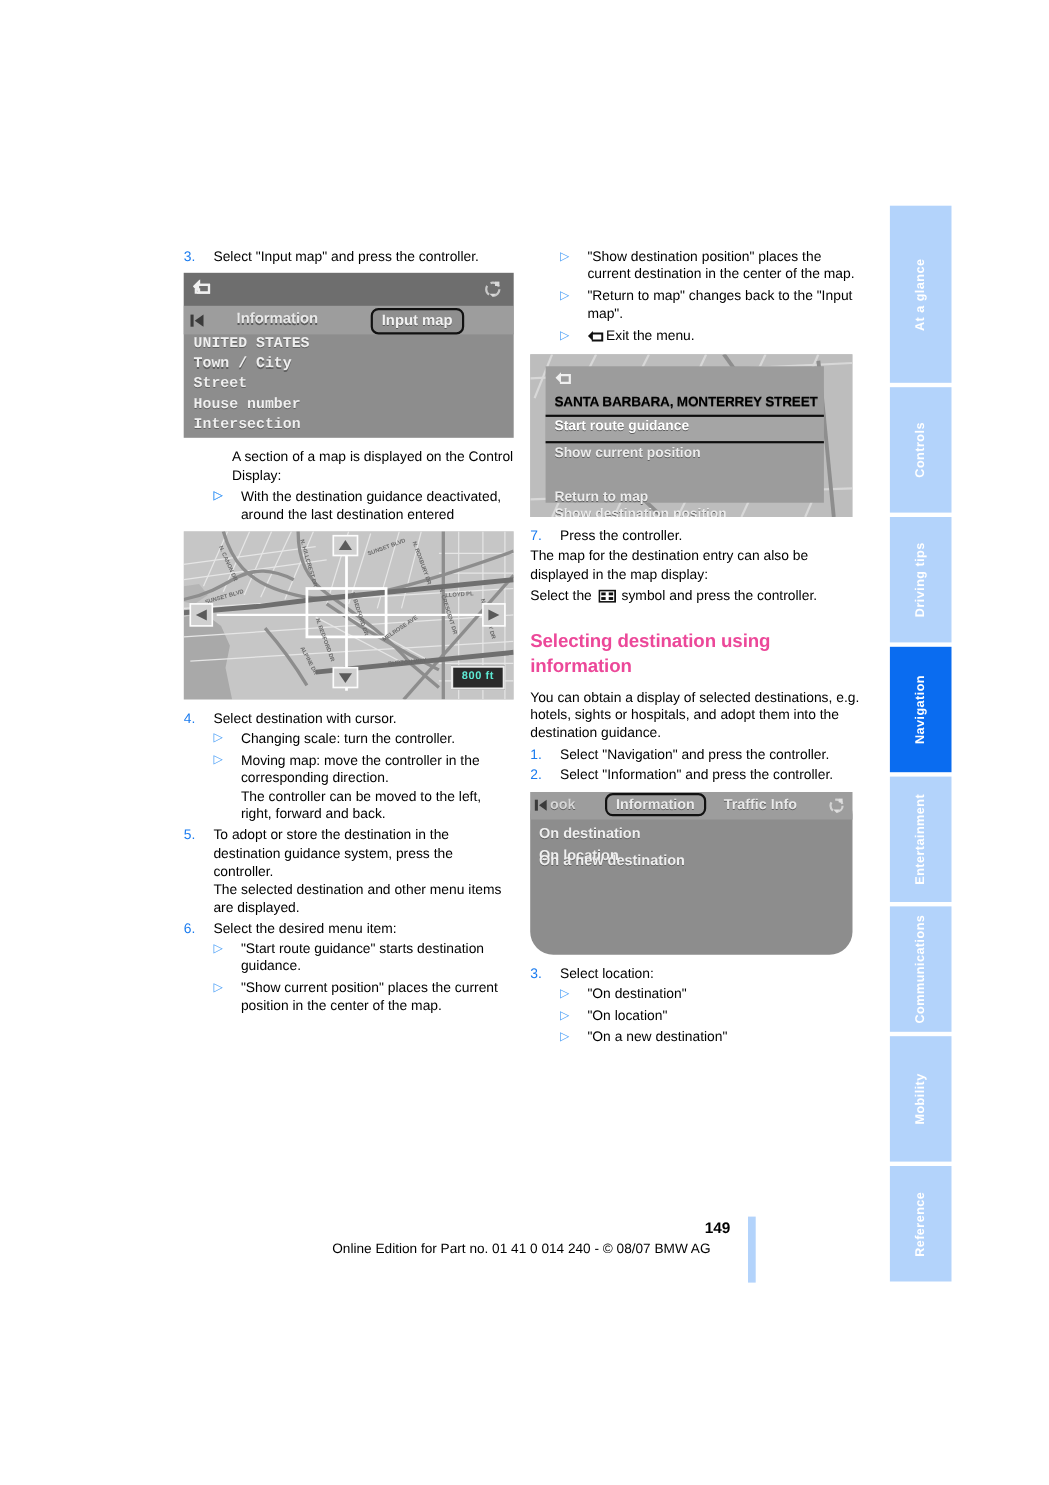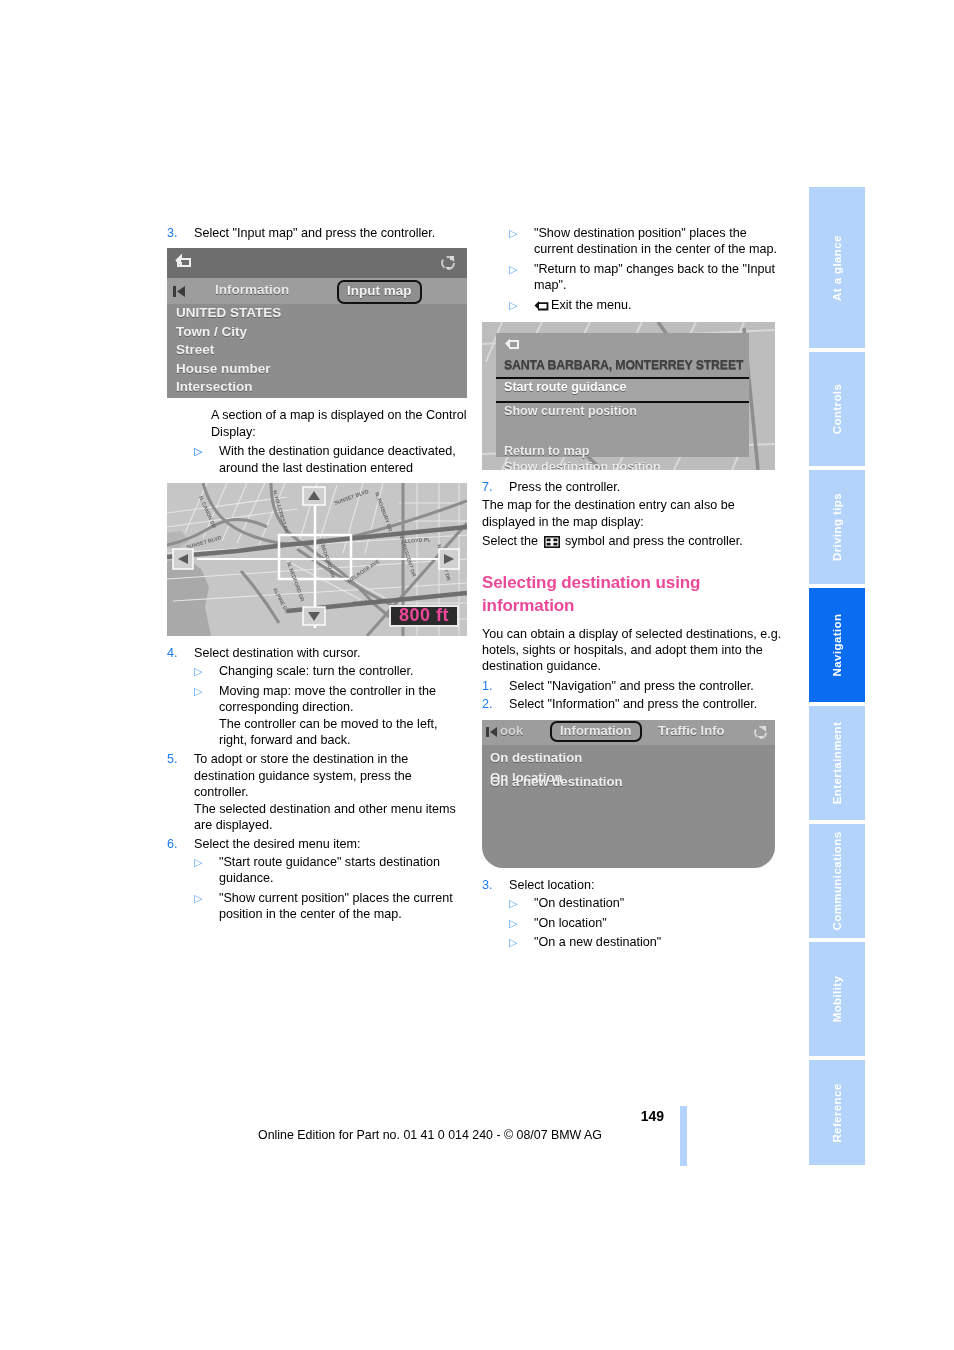--- a/index.html
+++ b/index.html
@@ -57,39 +57,39 @@
   .s1-rot{position:absolute;right:10px;top:6px;}
   .s1-menubar{position:absolute;left:0;top:30px;width:100%;height:26px;background:#9d9d9d;}
   .s1-leftarrow{position:absolute;left:6px;top:7px;}
   .s1-tab{position:absolute;top:4px;font-size:13.5px;font-weight:bold;color:#e8e8e8;
           text-shadow:0 1px 0 #5a5a5a;}
   .s1-tab.inactive{left:48px;}
   .s1-tab.selected{
     left:170px;color:#f2f2f2;background:#8f8f8f;border:2px solid #111;
     border-radius:7px;padding:1px 8px 2px 8px;top:2px;
   }
-  .s1-list{position:absolute;left:0;top:56px;width:100%;}
+  .s1-list{position:absolute;left:0;top:56px;width:100%;font-family:Liberation Mono, monospace;}
   .s1-li{font-size:13.5px;font-weight:bold;color:#efefef;padding:0 0 0 9px;
          line-height:18.5px;text-shadow:0 1px 0 #606060;}
 
   
   .s2{width:300px;height:153px;background:#c9c9c9;overflow:hidden;}
   .s2 svg{display:block;}
   .s2-scale{
     position:absolute;right:8px;bottom:9px;background:#2a2a2a;
-    border:2px solid #eaeaea;color:#ec4899;font-size:18px;font-weight:bold;
+    border:2px solid #eaeaea;color:#5eead4;font-size:10px;font-weight:bold;
     padding:0px 8px 2px 8px;letter-spacing:.5px;
   }
 
   
   .s3{width:293px;height:148px;background:#b9b9b9;overflow:hidden;}
   .s3-panel{position:absolute;left:14px;top:11px;width:253px;height:124px;background:#9c9c9c;}
   .s3-back{position:absolute;left:8px;top:4px;}
   .s3-title{position:absolute;left:8px;top:24px;font-size:12.4px;font-weight:bold;
-            color:#404040;letter-spacing:-.2px;text-shadow:0 1px 0 #5e5e5e;}
+            color:#000000;letter-spacing:-.2px;text-shadow:0 1px 0 #5e5e5e;}
   .s3-li{position:absolute;left:8px;font-size:12.6px;font-weight:bold;color:#ececec;
          text-shadow:0 1px 0 #5e5e5e;}
   .s3-sel{position:absolute;left:0;top:44px;width:100%;height:22px;
           border-top:2px solid #0d0d0d;border-bottom:2px solid #0d0d0d;background:#a5a5a5;}
 
   
   .s4{width:293px;height:148px;background:#8d8d8d;border-radius:21px;}
   .s4-menubar{position:absolute;left:0;top:0;width:100%;height:25px;background:#9d9d9d;}
   .s4-la{position:absolute;left:4px;top:6px;}
   .s4-tab{position:absolute;top:3px;font-size:13px;font-weight:bold;color:#eaeaea;
@@ -102,21 +102,21 @@
   .s4-li{position:absolute;left:8px;font-size:13.2px;font-weight:bold;color:#efefef;
          text-shadow:0 1px 0 #606060;}
 
   
   .ico-back{display:inline-block;vertical-align:-2px;margin-right:2px;}
   .ico-map{display:inline-block;vertical-align:-3px;margin:0 2px;}
 
   
   .pageno{position:absolute;right:290px;top:1108px;font-size:14px;font-weight:bold;}
   .footer{position:absolute;left:0;top:1128px;width:900px;text-align:center;
-          font-size:12.4px;}
+          font-size:12.4px;padding-left:44px;}
   .footer-inner{margin-left:-40px;}
   .foot-bar{position:absolute;left:680px;top:1106px;width:7px;height:60px;background:#b3d3fb;}
 </style>
 </head>
 <body>
 
 <div class="page">
 
   <div class="sidebar" id="sidebar">
       <div class="tab" style="top: 0px; height: 161px;">

